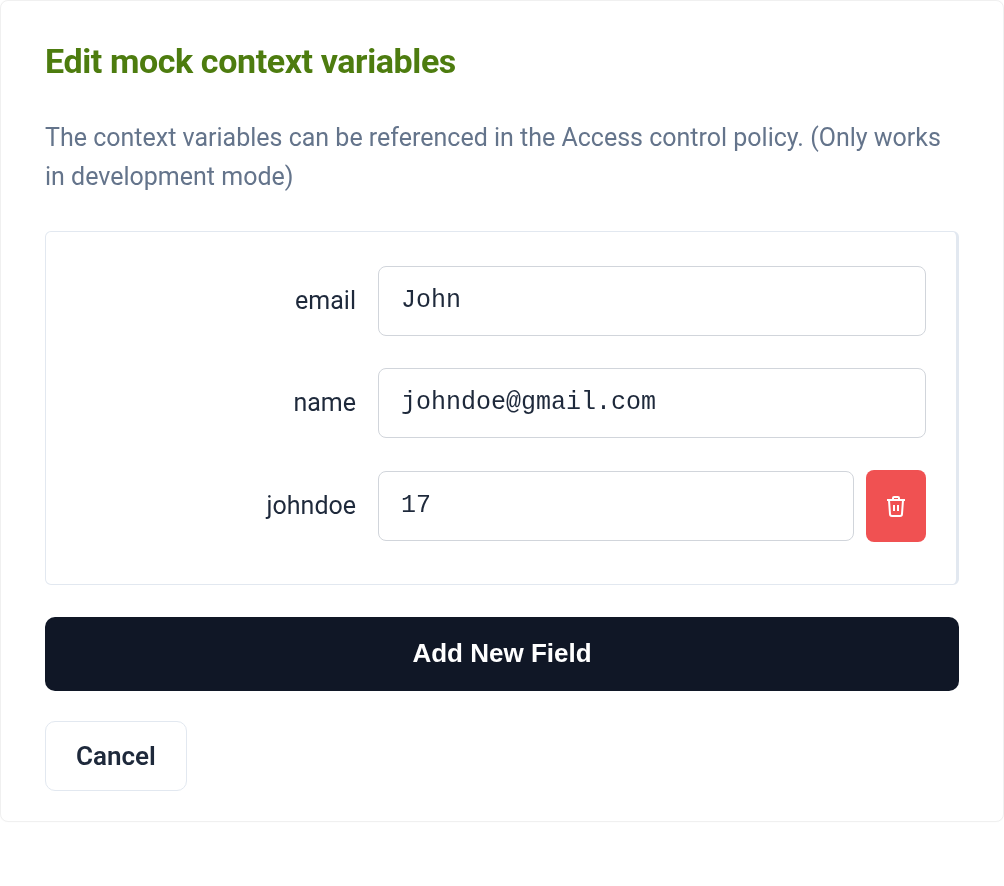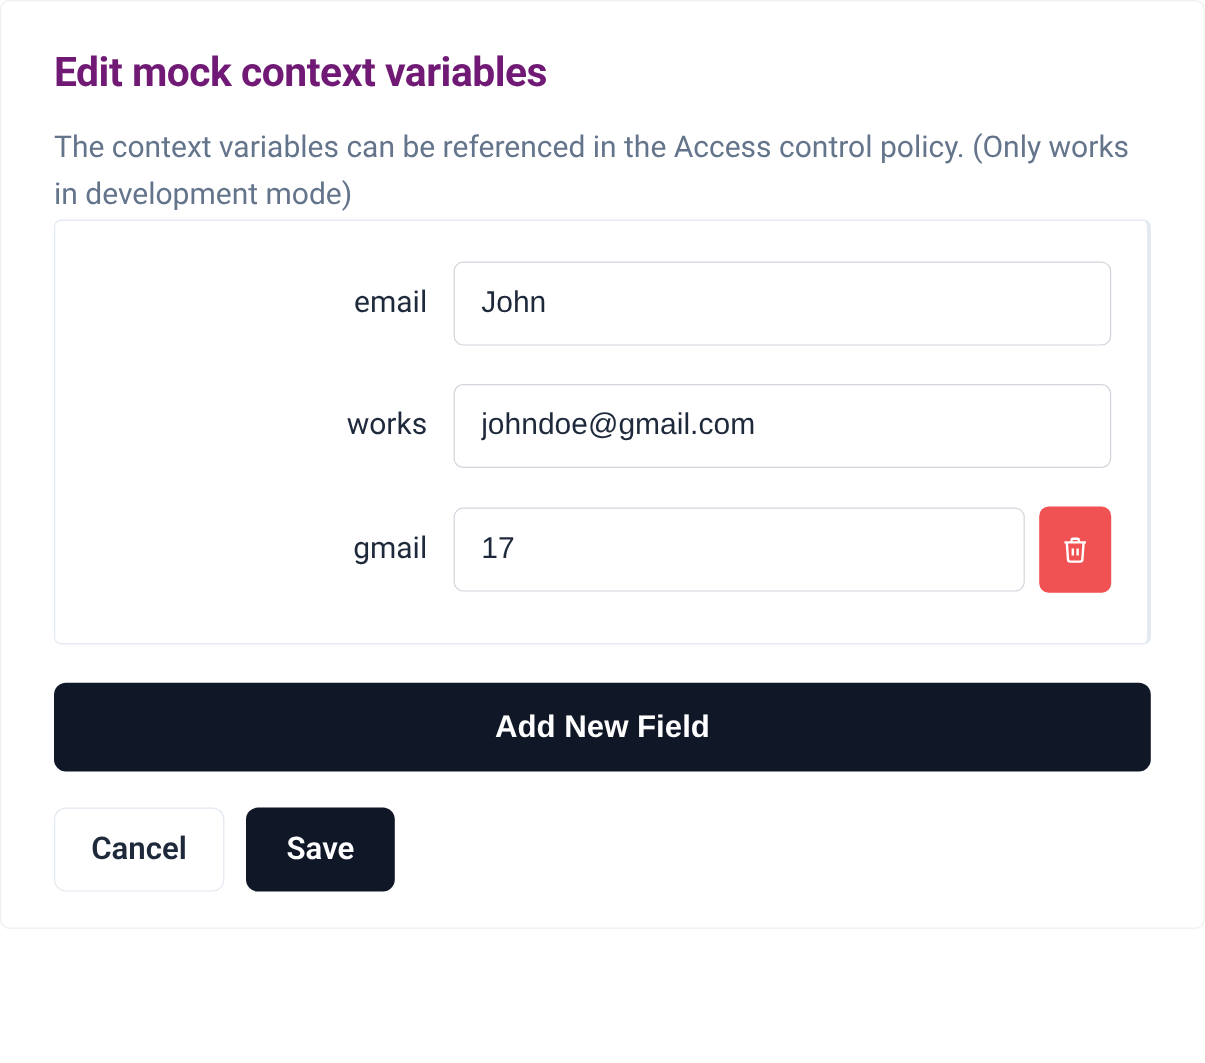--- a/index.html
+++ b/index.html
@@ -18,29 +18,30 @@
       background: #ffffff;
       border-radius: 8px;
       border: 1px solid #f0f0f0;
       padding: 40px 44px 30px 44px;
       width: 1004px;
       box-shadow: 0 0 2px rgba(0,0,0,0.03);
     }
     .dialog-title {
       font-size: 34px;
       font-weight: 700;
-      color: #701a75;
-      margin-bottom: 24px;
+      color: #4d7c0f;
+      margin-bottom: 38px;
       letter-spacing: -0.4px;
     }
     .dialog-subtitle {
       font-size: 25px;
       font-weight: 400;
       color: #64748b;
       line-height: 1.55;
+      margin-bottom: 34px;
     }
     .fields-container {
       border: 1px solid #e2e8f0;
       border-right: 3px solid #e2e8f0;
       border-radius: 6px;
       padding: 34px 30px 42px 30px;
       margin-bottom: 32px;
     }
     .field-row {
       display: flex;
@@ -65,21 +66,21 @@
       gap: 12px;
     }
     .field-input {
       flex: 1;
       height: 70px;
       border: 1px solid #d1d5db;
       border-radius: 8px;
       padding: 0 22px;
       font-size: 25px;
       color: #1e293b;
-      font-family: Liberation Sans, sans-serif;
+      font-family: Liberation Mono, monospace;
       outline: none;
     }
     .delete-btn {
       width: 60px;
       height: 72px;
       background: #f05152;
       border: none;
       border-radius: 8px;
       display: flex;
       align-items: center;
@@ -141,43 +142,42 @@
   <div class="fields-container">
 
     <div class="field-row">
       <label class="field-label">email</label>
       <div class="field-input-wrap">
         <input type="text" class="field-input" value="John" style="">
       </div>
     </div>
 
     <div class="field-row">
-      <label class="field-label">works</label>
+      <label class="field-label">name</label>
       <div class="field-input-wrap">
         <input type="text" class="field-input" value="johndoe@gmail.com" style="">
       </div>
     </div>
 
     <div class="field-row">
-      <label class="field-label">gmail</label>
+      <label class="field-label">johndoe</label>
       <div class="field-input-wrap">
         <input type="text" class="field-input" value="17" style="">
         <button class="delete-btn">
           <svg viewBox="0 0 24 24">
             <polyline points="3 6 5 6 21 6"></polyline>
             <path d="M19 6l-1 14a2 2 0 0 1-2 2H8a2 2 0 0 1-2-2L5 6"></path>
             <path d="M10 11v6"></path>
             <path d="M14 11v6"></path>
             <path d="M9 6V4a1 1 0 0 1 1-1h4a1 1 0 0 1 1 1v2"></path>
           </svg>
         </button>
       </div>
     </div>
 
   </div>
 
   <button class="add-field-btn">Add New Field</button>
 
   <div class="dialog-footer">
     <button class="btn btn-cancel">Cancel</button>
-    <button class="btn btn-save">Save</button>
   </div>
 </div>
 
 </body></html>

